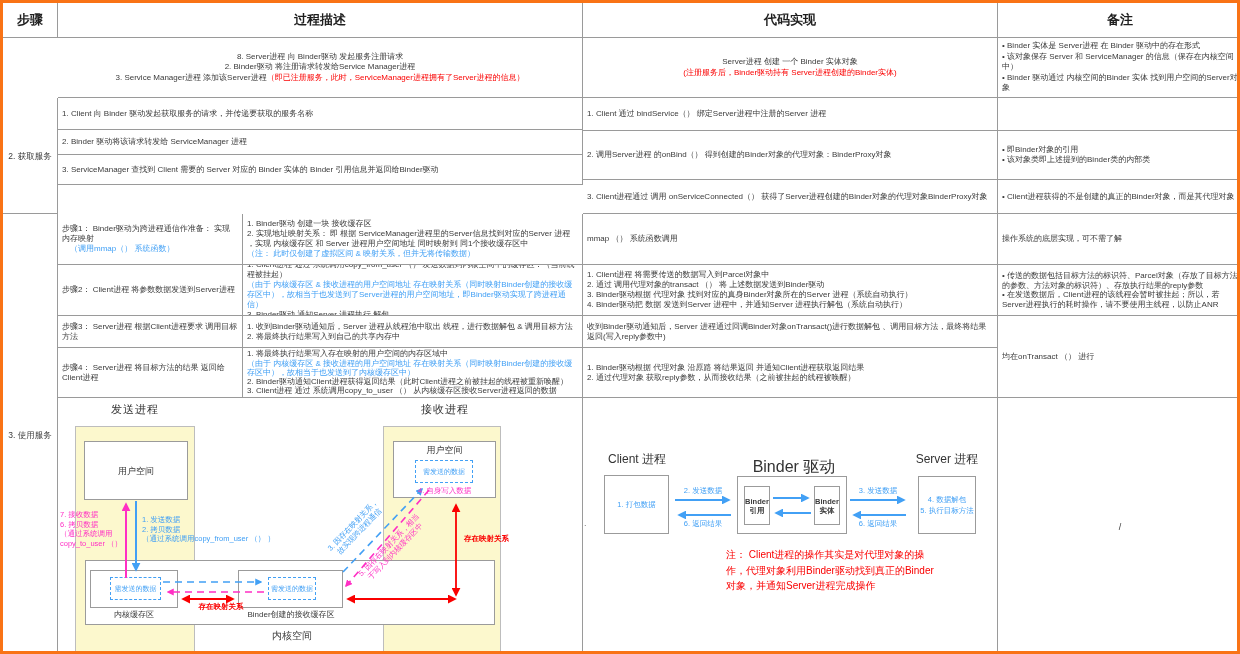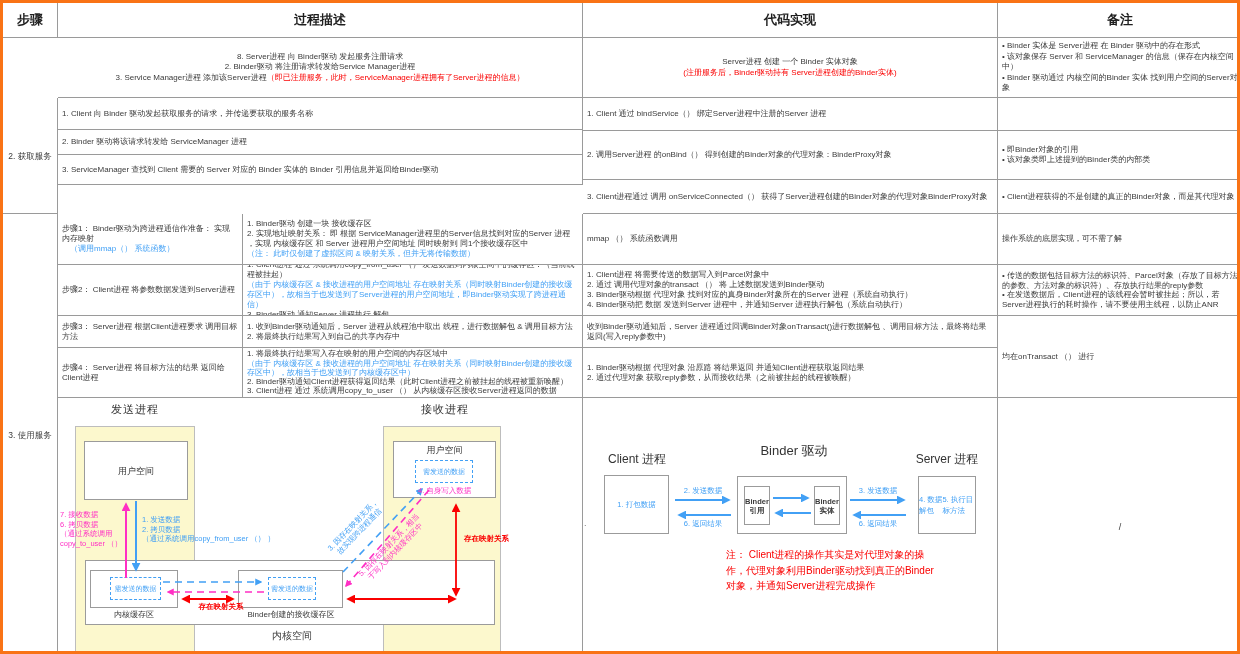--- a/index.html
+++ b/index.html
@@ -237,36 +237,36 @@
         <div>5. 因存在映射关系，相当</div>
         <div>于写入到内核缓存区中</div>
       </div>
     </div>
   </div>
 
   <div class="cell" style="left:580px;top:395px;width:415px;height:259px;padding:0">
     <div class="abs" style="left:0;top:0;width:415px;height:259px">
       <div class="abs" style="left:1px;top:120px;color:#777;font-size:9px">.</div>
       <div class="abs dtitle" style="left:14px;top:56px;width:80px;font-size:12px;letter-spacing:0">Client 进程</div>
-      <div class="abs dtitle" style="left:169px;top:48px;width:84px;font-size:13px;letter-spacing:0">Binder 驱动</div>
+      <div class="abs dtitle" style="left:169px;top:64px;width:84px;font-size:16px;letter-spacing:0">Binder 驱动</div>
       <div class="abs dtitle" style="left:324px;top:56px;width:80px;font-size:12px;letter-spacing:0">Server 进程</div>
 
       <div class="abs wbox" style="left:21px;top:77px;width:65px;height:59px;display:flex;align-items:center;justify-content:center">
         <span class="blue" style="font-size:7.5px">1. 打包数据</span>
       </div>
       <div class="abs wbox" style="left:154px;top:78px;width:110px;height:58px"></div>
       <div class="abs wbox" style="left:161px;top:88px;width:26px;height:39px;display:flex;flex-direction:column;align-items:center;justify-content:center;font-size:7.5px;font-weight:bold;line-height:9px">
         <div>Binder</div>
         <div>引用</div>
       </div>
       <div class="abs wbox" style="left:231px;top:88px;width:26px;height:39px;display:flex;flex-direction:column;align-items:center;justify-content:center;font-size:7.5px;font-weight:bold;line-height:9px">
         <div>Binder</div>
         <div>实体</div>
       </div>
-      <div class="abs wbox" style="left:335px;top:78px;width:58px;height:58px;display:flex;flex-direction:row;align-items:center;justify-content:center;line-height:11px">
+      <div class="abs wbox" style="left:335px;top:78px;width:58px;height:58px;display:flex;flex-direction:column;align-items:center;justify-content:center;line-height:11px">
         <div class="blue" style="font-size:7.5px">4. 数据解包</div>
         <div class="blue" style="font-size:7.5px">5. 执行目标方法</div>
       </div>
 
       <svg width="415" height="259">
         <defs>
           <marker id="mbb" viewBox="0 0 10 10" refX="8" refY="5" markerWidth="4" markerHeight="4" orient="auto">
               <path d="M0,0L10,5L0,10z" fill="#42a0f5"></path>
             </marker>
         </defs>

